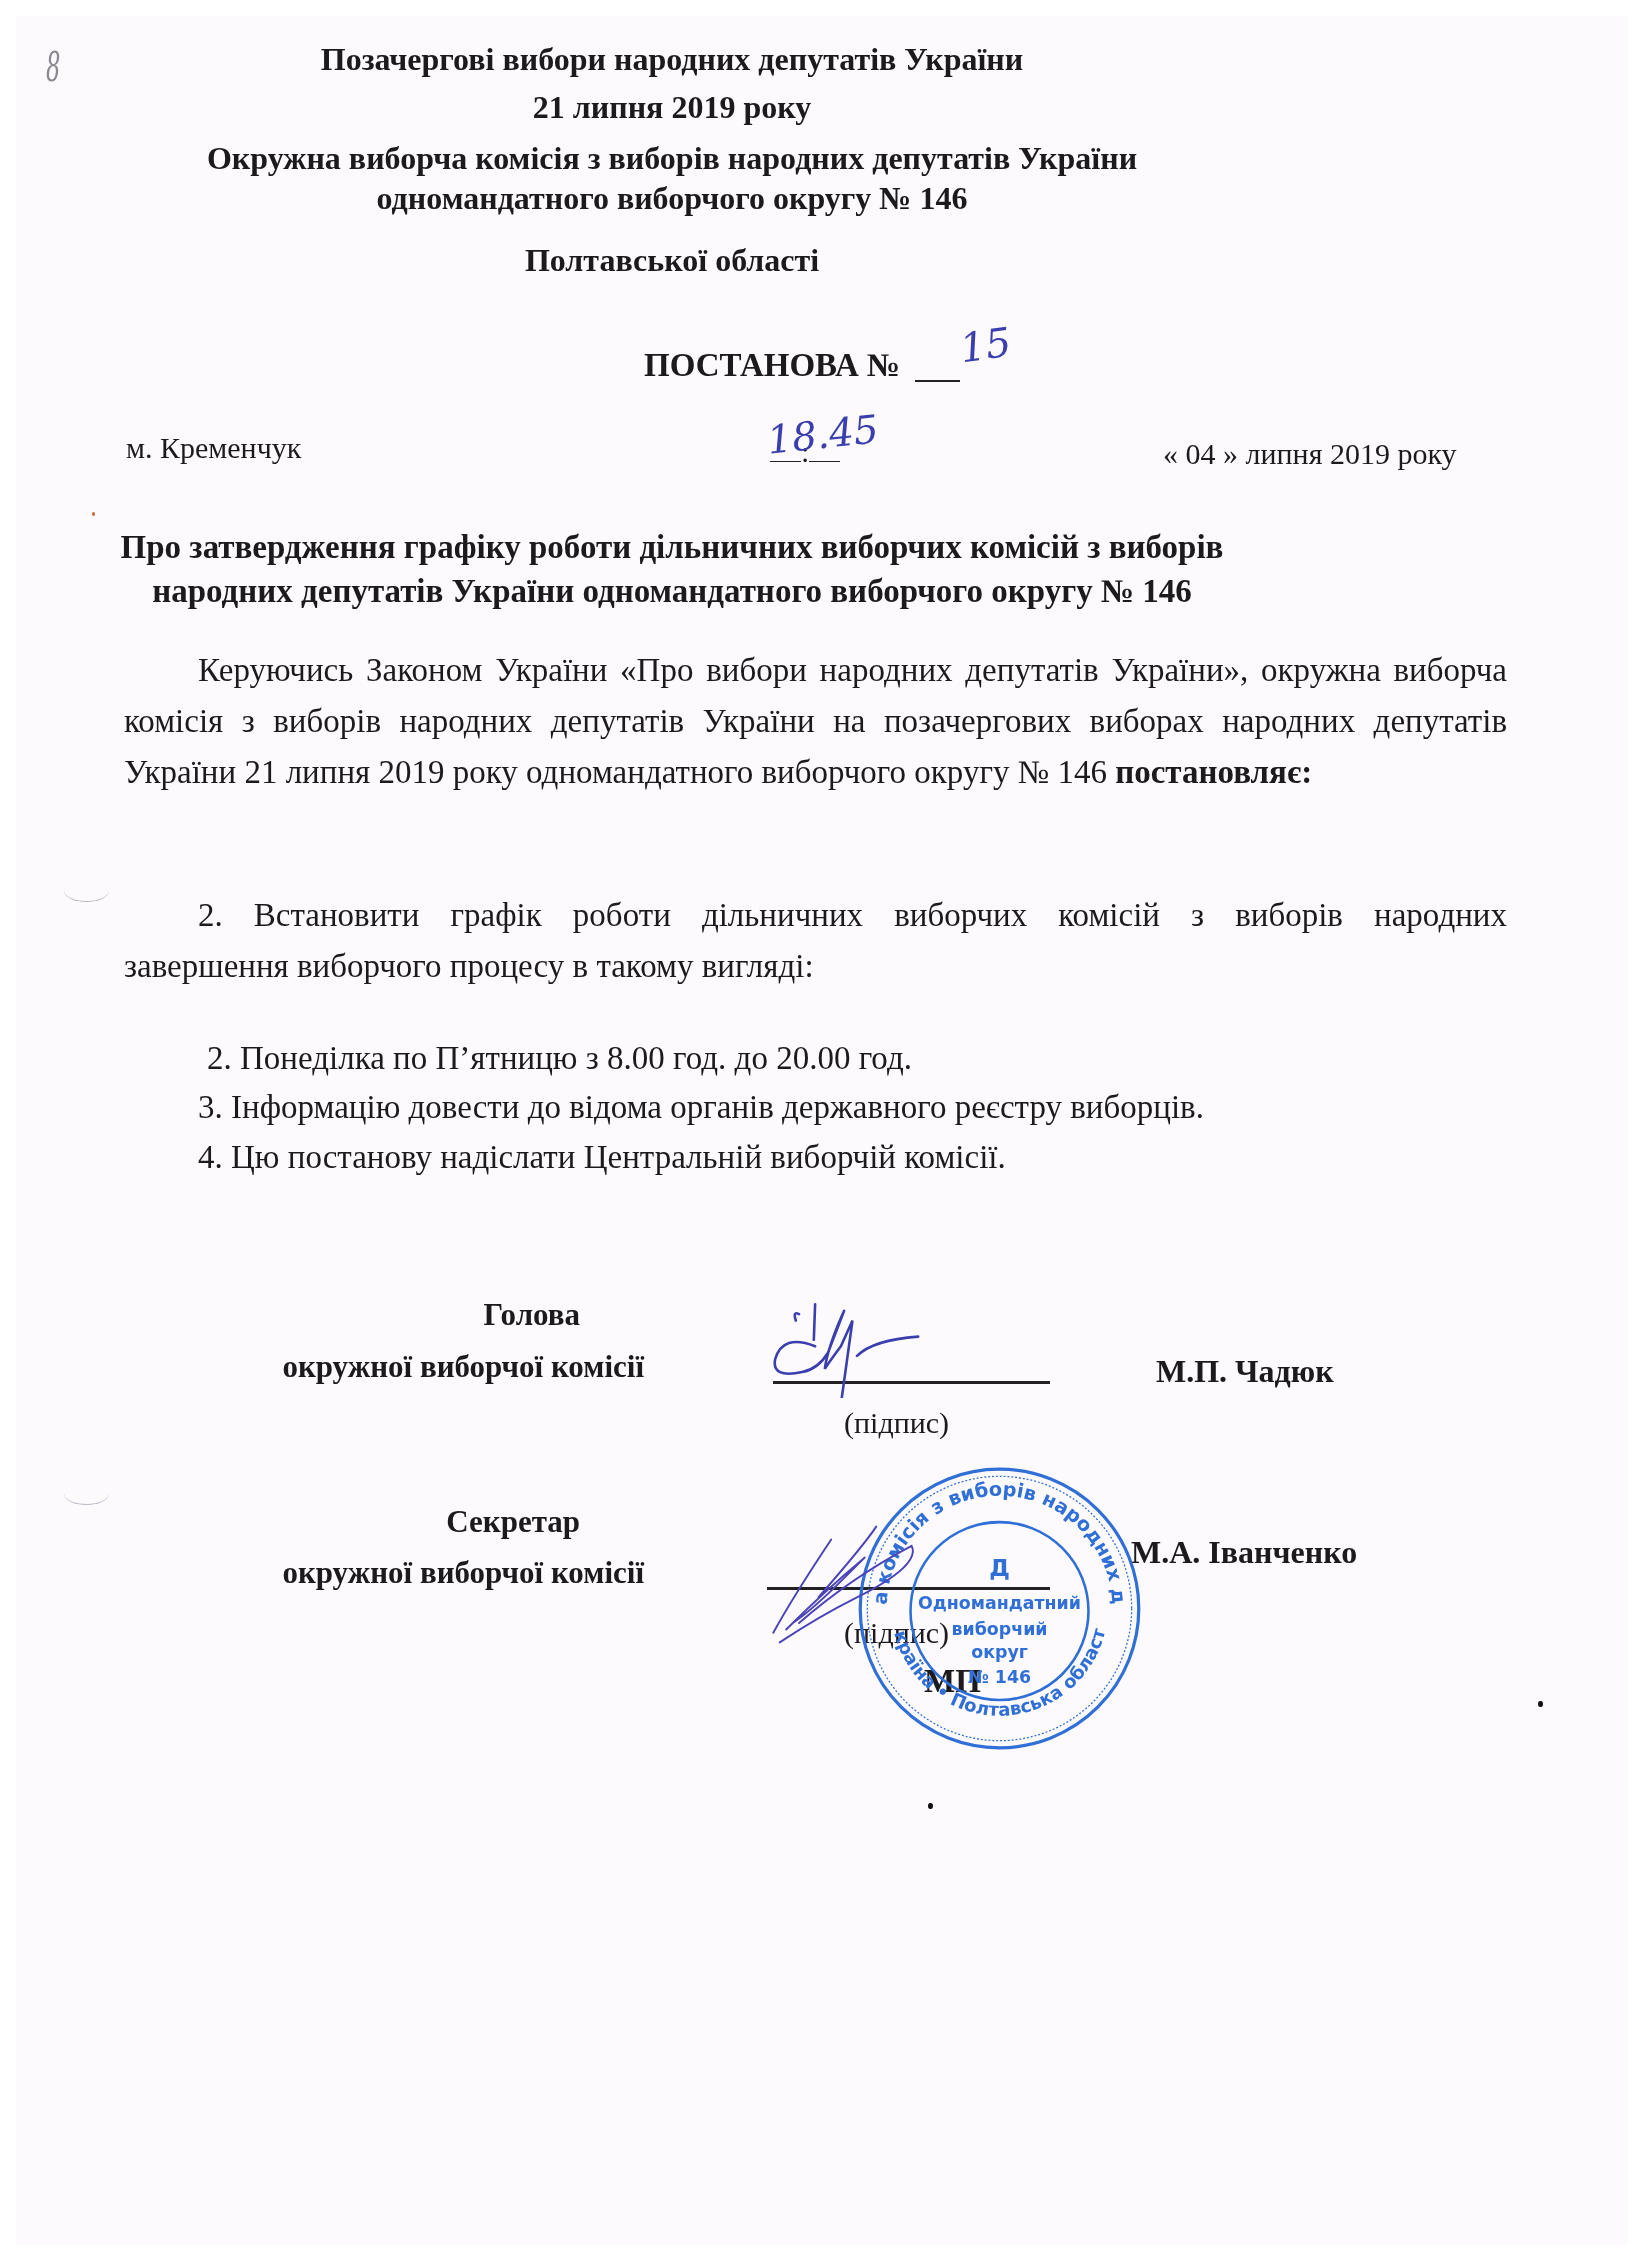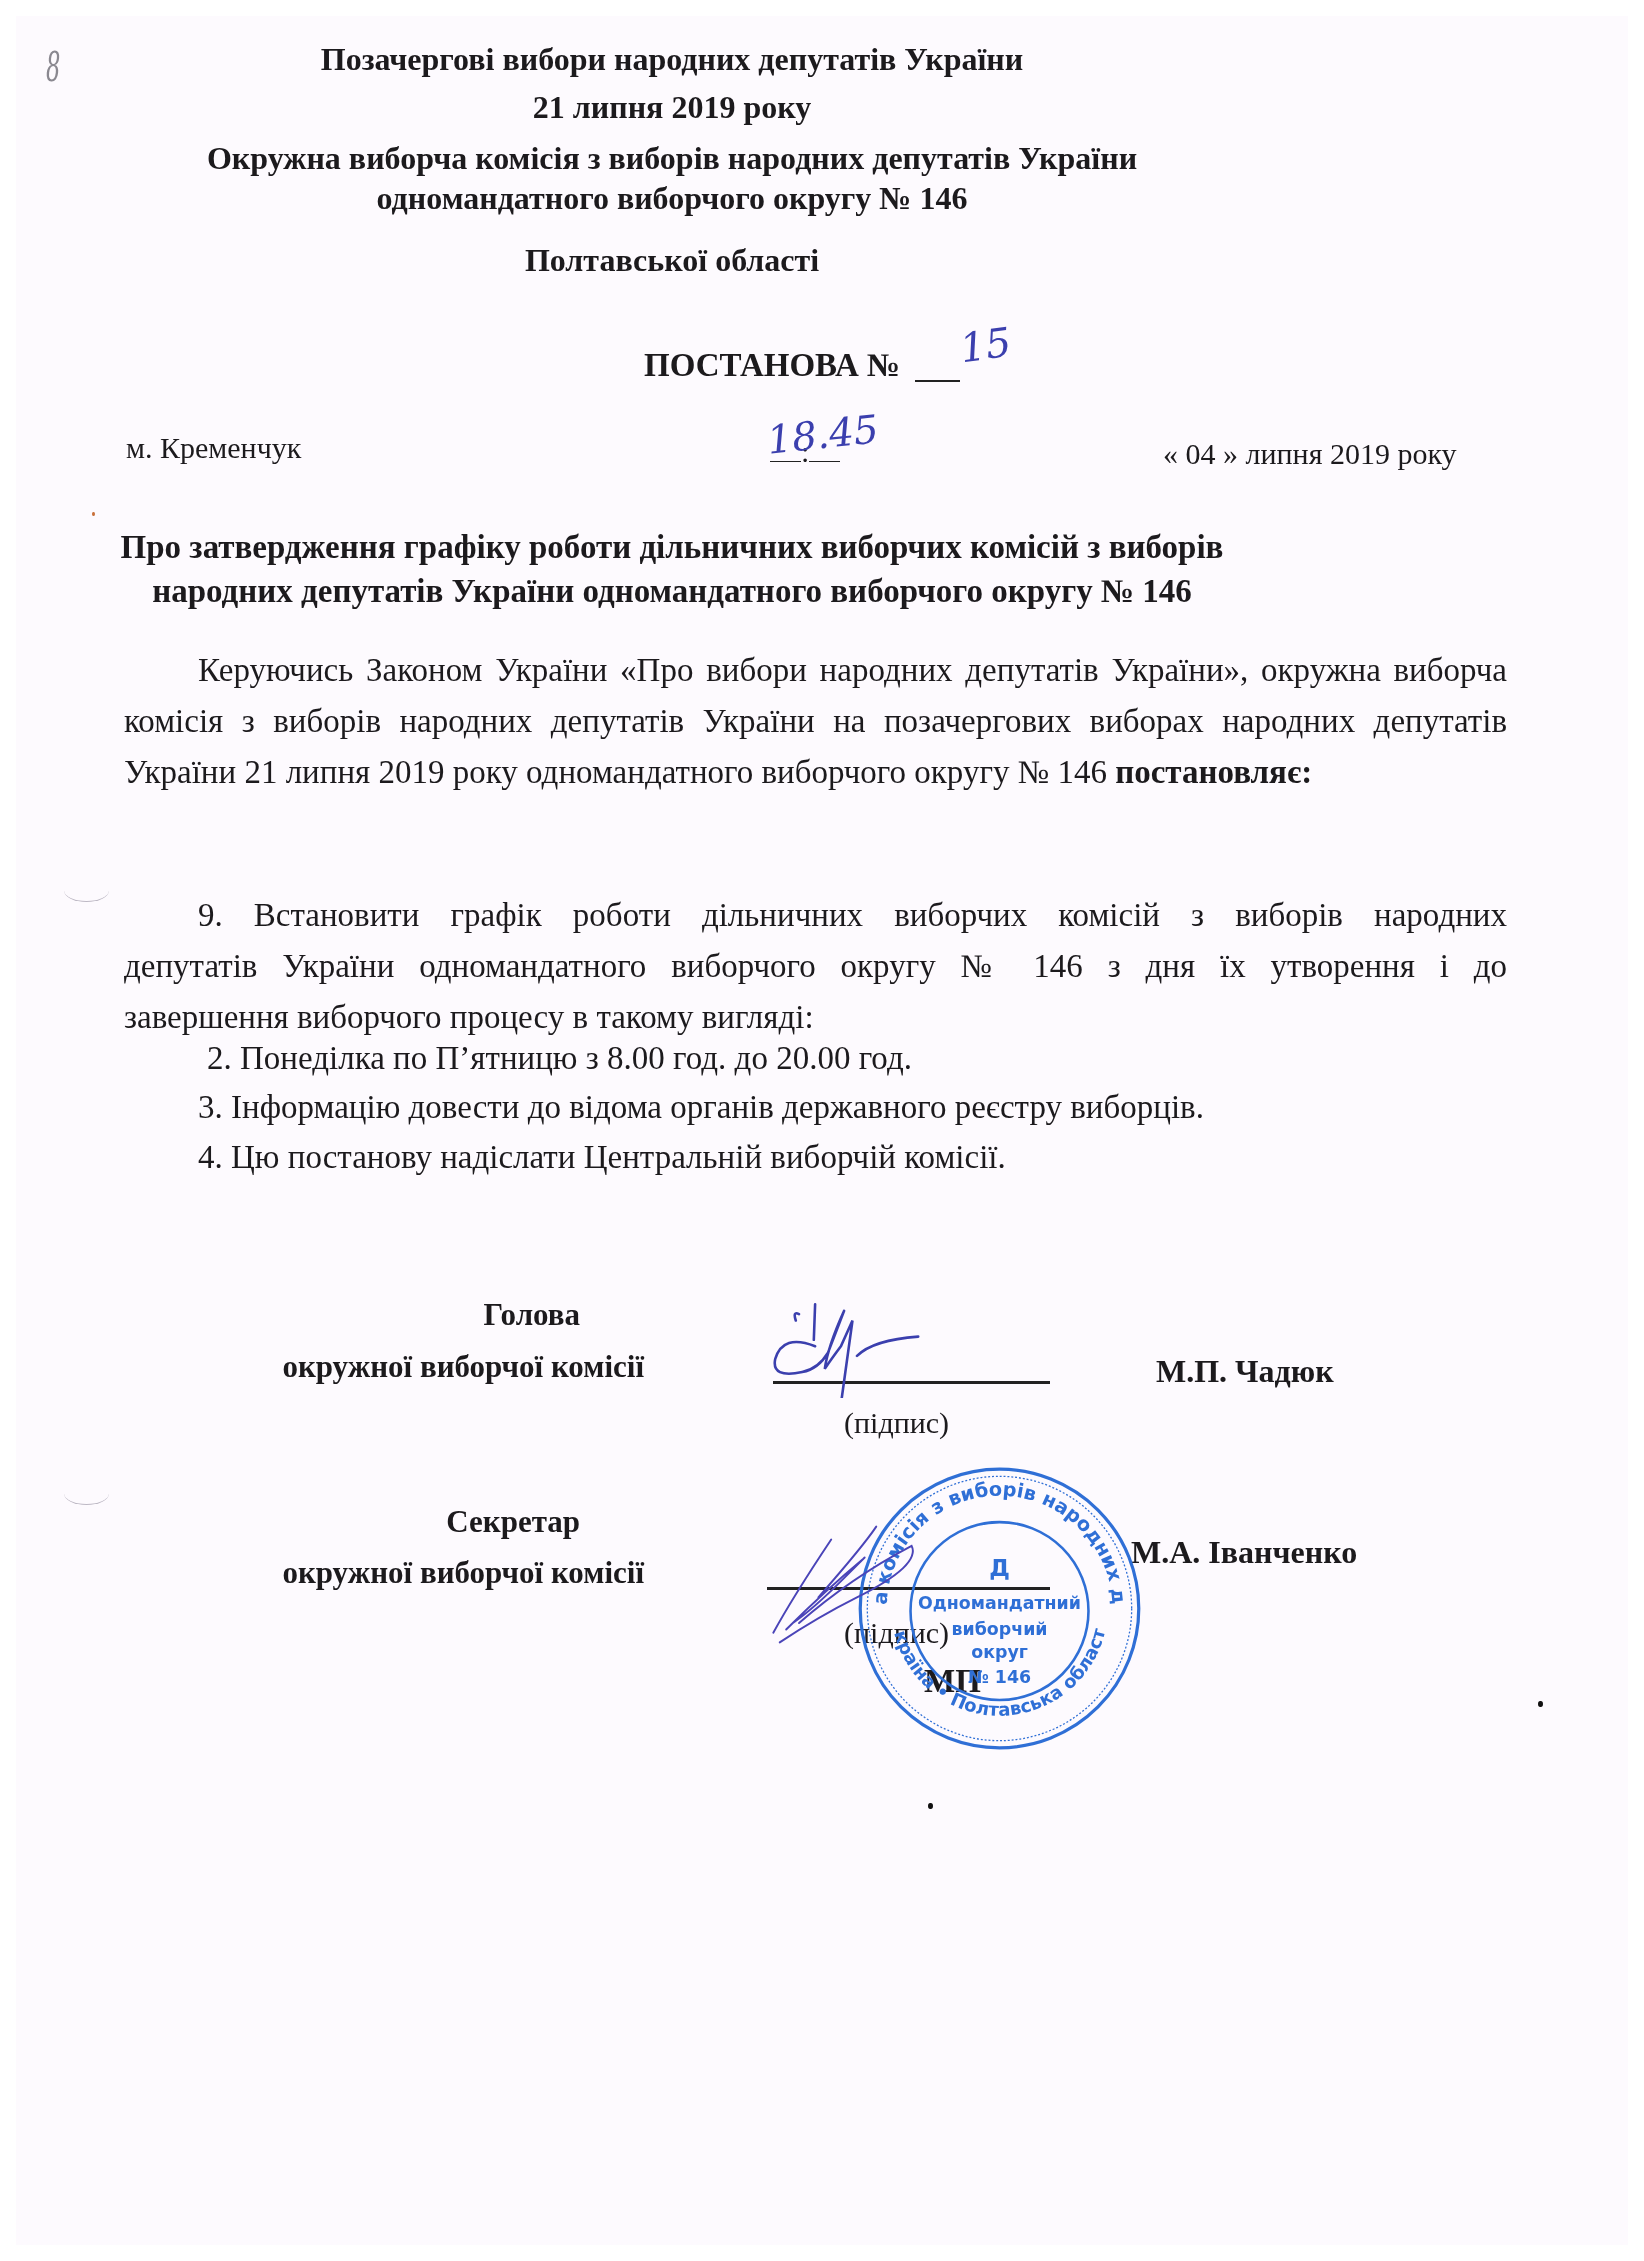--- a/index.html
+++ b/index.html
@@ -74,22 +74,21 @@
   <div class="center-line" style="top:531px; font-size:33px;">Про затвердження графіку роботи дільничних виборчих комісій з виборів</div>
   <div class="center-line" style="top:575px; font-size:33px;">народних депутатів України одномандатного виборчого округу № 146</div>
 </div>
 
 <div class="body-text" style="top:645px;">
   <p><span>Керуючись Законом України «Про вибори народних депутатів України», окружна виборча комісія з виборів народних депутатів України на позачергових виборах народних депутатів України 21 липня 2019 року одномандатного виборчого округу № 146 </span><b>постановляє:</b></p>
 </div>
 
 <div>
   <div class="body-text" style="top:890px;">
-    <p style="text-align-last:justify;"><span>9. Встановити графік роботи дільничних виборчих комісій з виборів народних</span></p>
-    <p style="text-indent:0; text-align-last:justify;"><span>депутатів України одномандатного виборчого округу № 146 з дня їх утворення і до</span></p>
+    <p style="text-align-last:justify;"><span>2. Встановити графік роботи дільничних виборчих комісій з виборів народних</span></p>
     <p style="text-indent:0;"><span>завершення виборчого процесу в такому вигляді:</span></p>
   </div>
   <div class="list-line" style="top:1042px;margin-left:9px;">2. Понеділка по П’ятницю з 8.00 год. до 20.00 год.</div>
   <div class="list-line" style="top:1091px;">3. Інформацію довести до відома органів державного реєстру виборців.</div>
   <div class="list-line" style="top:1141px;">4. Цю постанову надіслати Центральній виборчій комісії.</div>
 </div>
 
 <div>
   <div class="sig-label" style="left:258px; width:322px; top:1299px;">Голова</div>
   <div class="sig-label" style="left:193px; width:451px; top:1351px;">окружної виборчої комісії</div>

